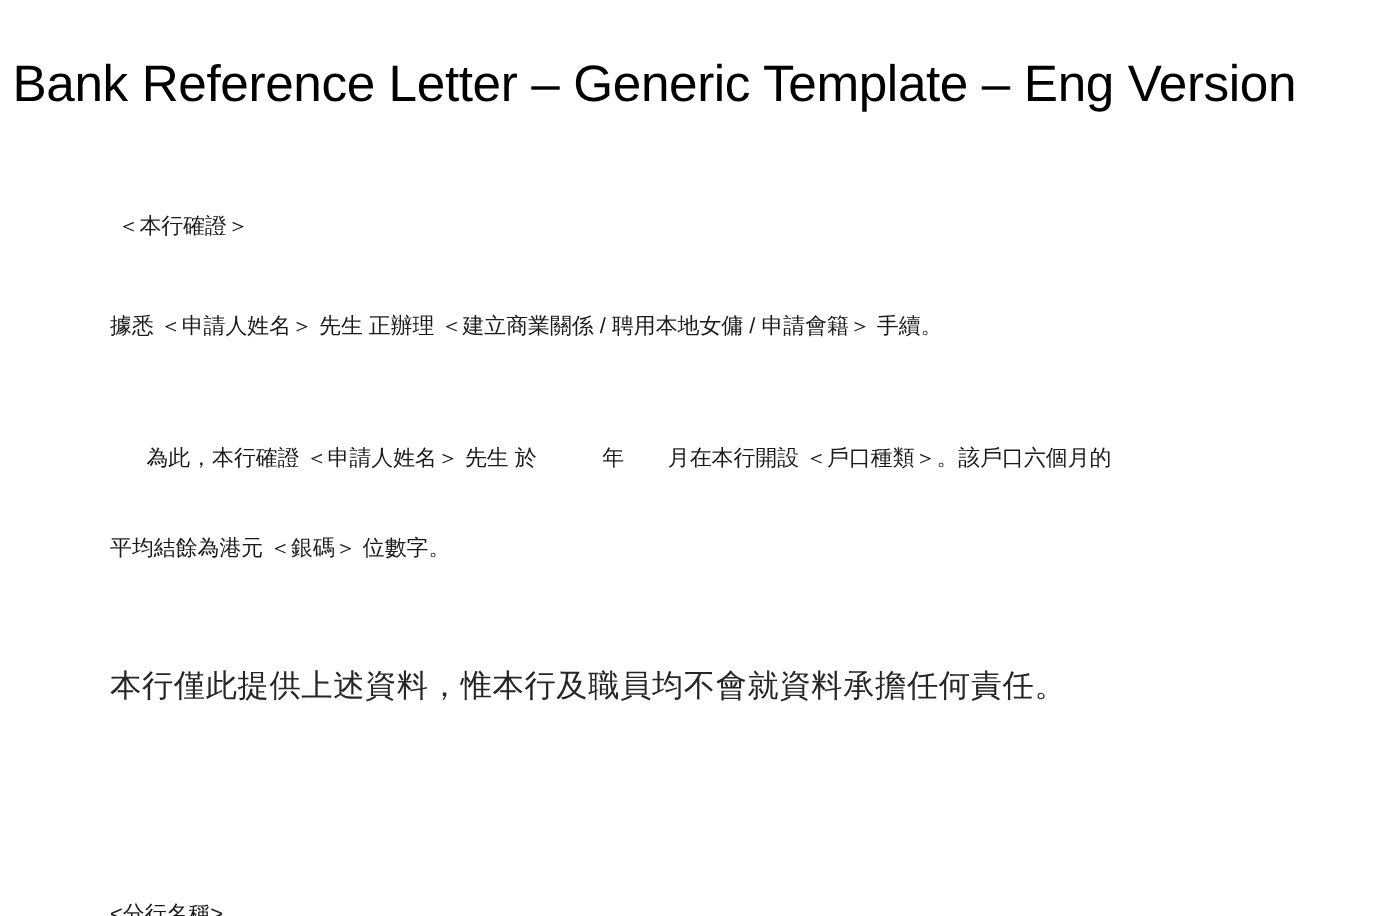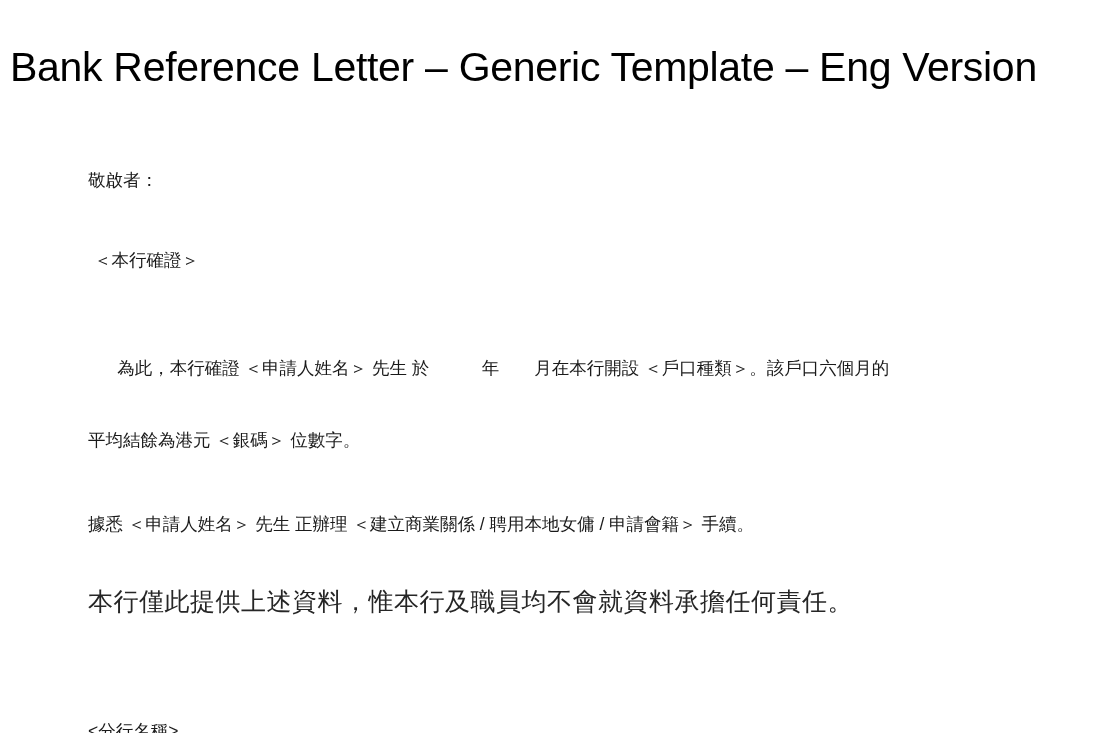--- a/index.html
+++ b/index.html
@@ -82,30 +82,29 @@
 </style>
 </head>
 <body>
 
 <div class="page">
 
   <div class="doc-title">Bank Reference Letter – Generic Template – Eng Version</div>
 
   <div class="letter-body">
 
-    <div class="ln salutation">敬啟者：</div>
 
     <div class="ln applicant-name">＜本行確證＞</div>
+
+    <div class="ln para-1">據悉 ＜申請人姓名＞ 先生 正辦理 ＜建立商業關係 / 聘用本地女傭 / 申請會籍＞ 手續。</div>
 
     <div class="ln para-2">
       <span class="l1">為此，本行確證 ＜申請人姓名＞ 先生 於　　　年　　月在本行開設 ＜戶口種類＞。該戶口六個月的</span>
       <span class="l2">平均結餘為港元 ＜銀碼＞ 位數字。</span>
     </div>
-
-    <div class="ln para-1">據悉 ＜申請人姓名＞ 先生 正辦理 ＜建立商業關係 / 聘用本地女傭 / 申請會籍＞ 手續。</div>
 
     <div class="ln para-3">本行僅此提供上述資料，惟本行及職員均不會就資料承擔任何責任。</div>
 
   </div>
 
   <div class="branch-name">&lt;分行名稱&gt;</div>
 
 </div>
 
 </body></html>

